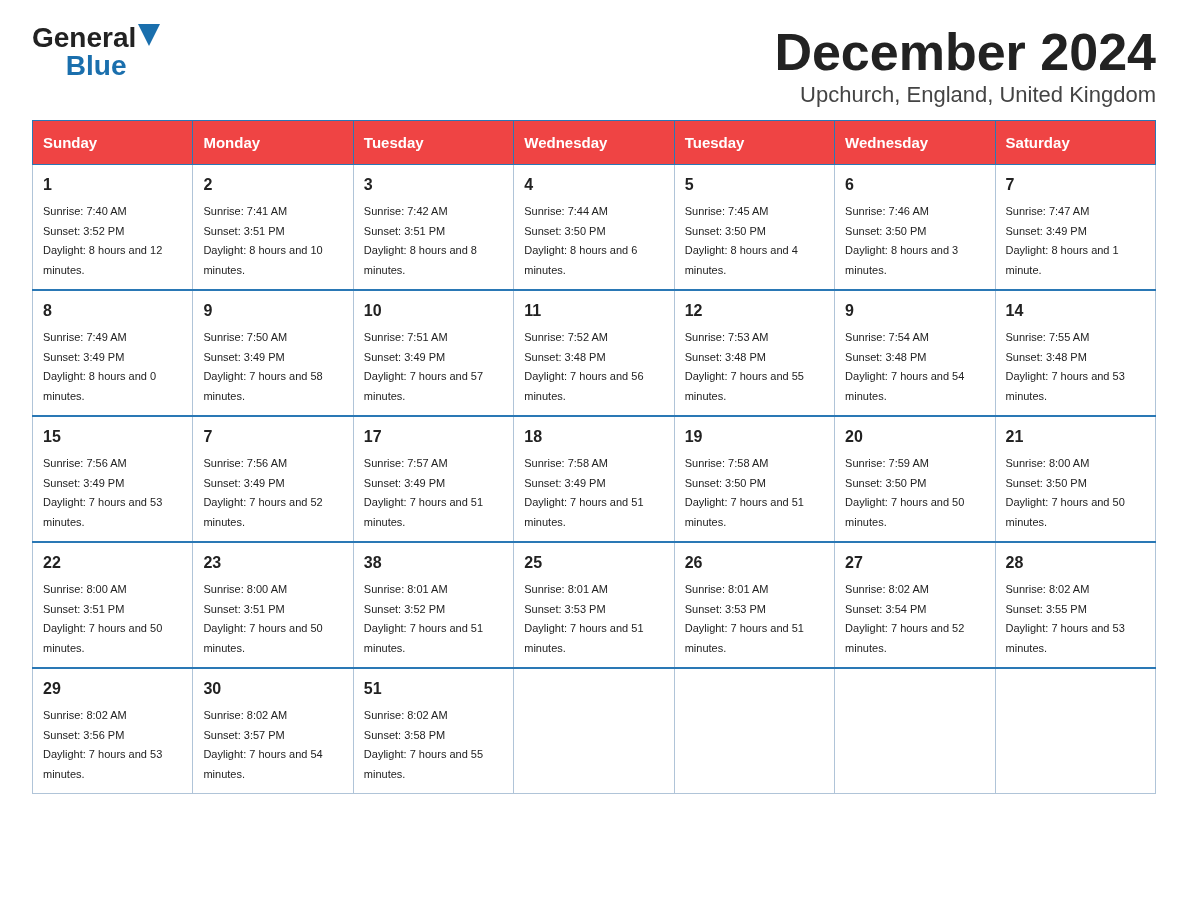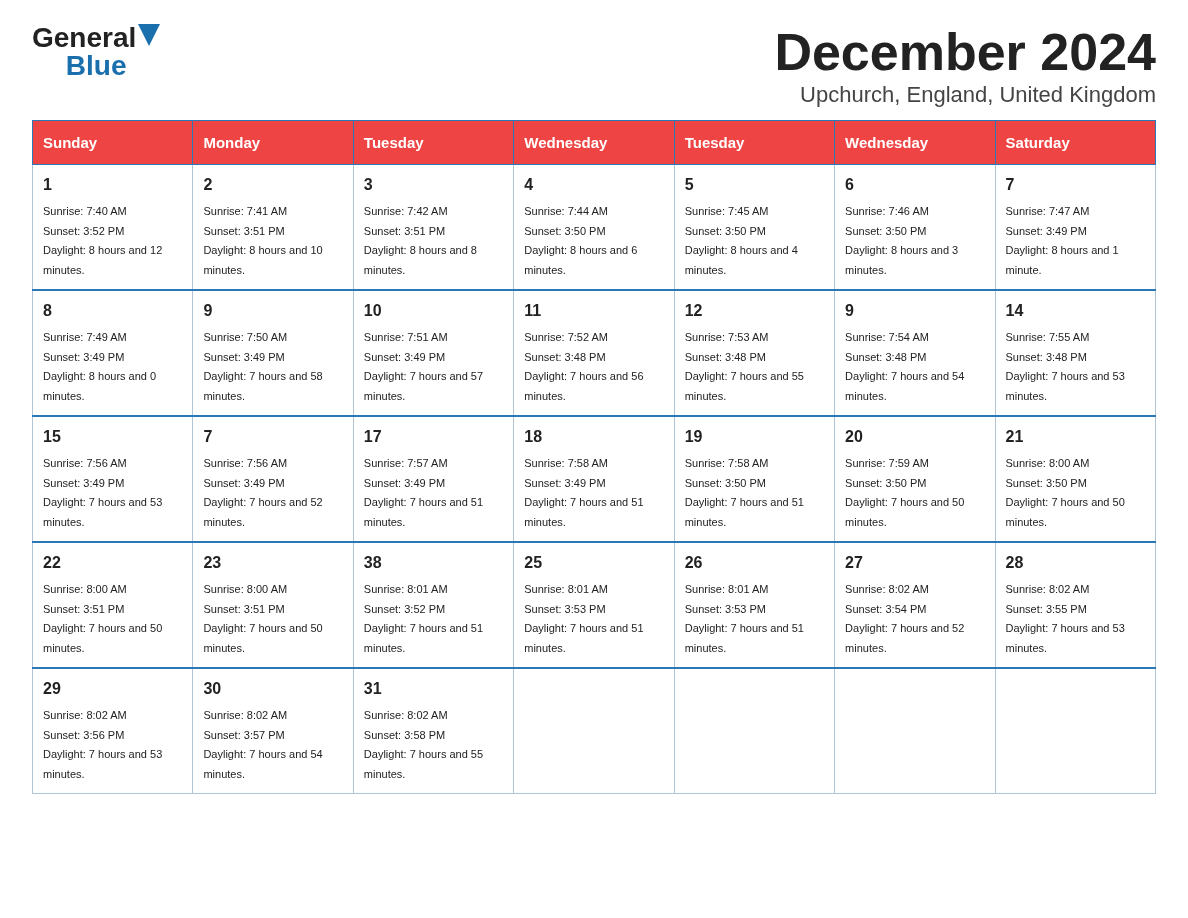--- a/index.html
+++ b/index.html
@@ -250,21 +250,21 @@
       <tr class="row-separator">
         <td>
         <span class="day-number">29</span>
         <span class="day-info">Sunrise: 8:02 AM<br>Sunset: 3:56 PM<br>Daylight: 7 hours and 53 minutes.</span>
       </td>
         <td>
         <span class="day-number">30</span>
         <span class="day-info">Sunrise: 8:02 AM<br>Sunset: 3:57 PM<br>Daylight: 7 hours and 54 minutes.</span>
       </td>
         <td>
-        <span class="day-number">31</span>
+        <span class="day-number">51</span>
         <span class="day-info">Sunrise: 8:02 AM<br>Sunset: 3:58 PM<br>Daylight: 7 hours and 55 minutes.</span>
       </td>
         <td class="empty-cell"></td>
         <td class="empty-cell"></td>
         <td class="empty-cell"></td>
         <td class="empty-cell"></td>
       </tr>
     </tbody>
 </table>
 

